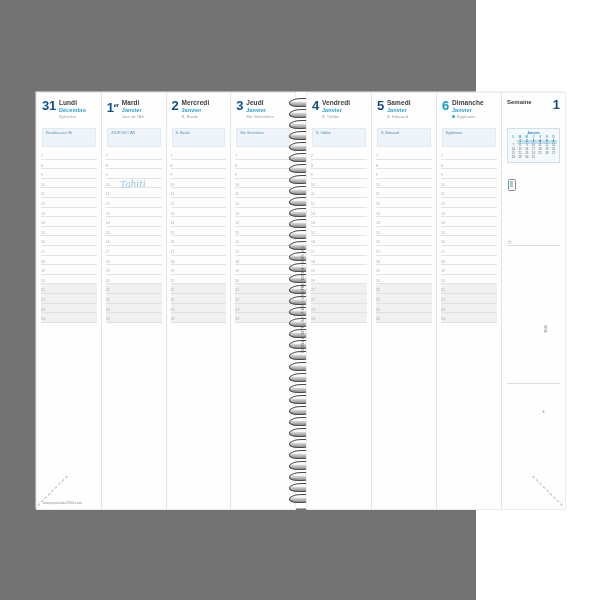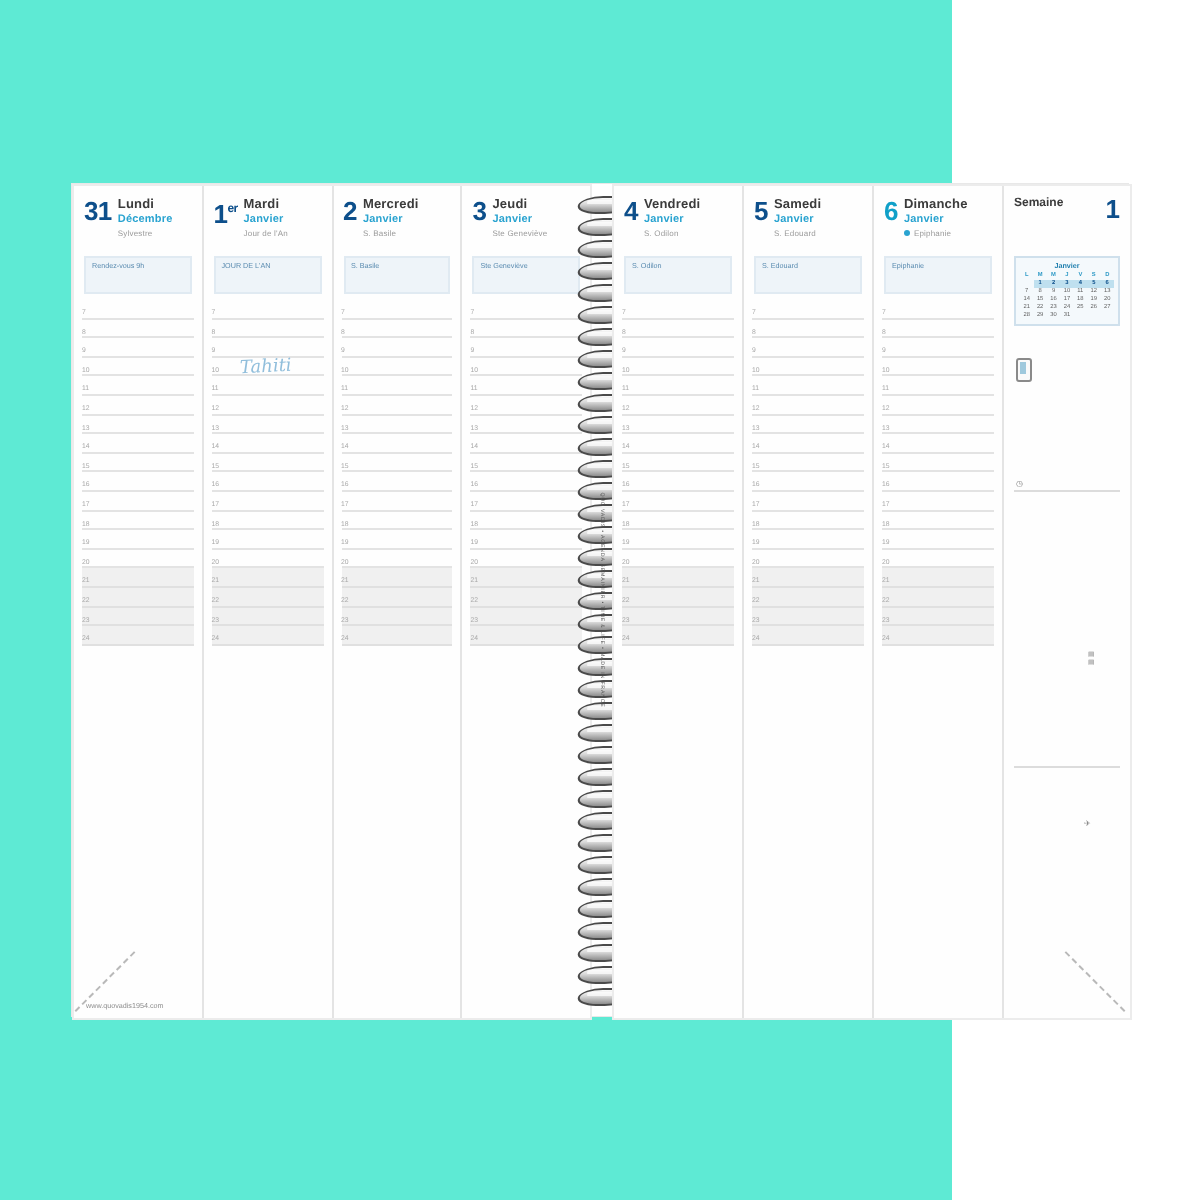--- a/index.html
+++ b/index.html
@@ -10,21 +10,21 @@
   body {
     width: 600px;
     height: 600px;
     font-family: "Liberation Sans", sans-serif;
     overflow: hidden;
   }
   .page {
     position: relative;
     width: 476px;
     height: 600px;
-    background: #5eead4;
+    background: #737373;
   }
   
   .spread {
     position: absolute;
     left: 36px;
     top: 92px;
     width: 528px;
     height: 416px;
     background: #ffffff;
     box-shadow: 0 0 0 0.5px #e8e8e8;

